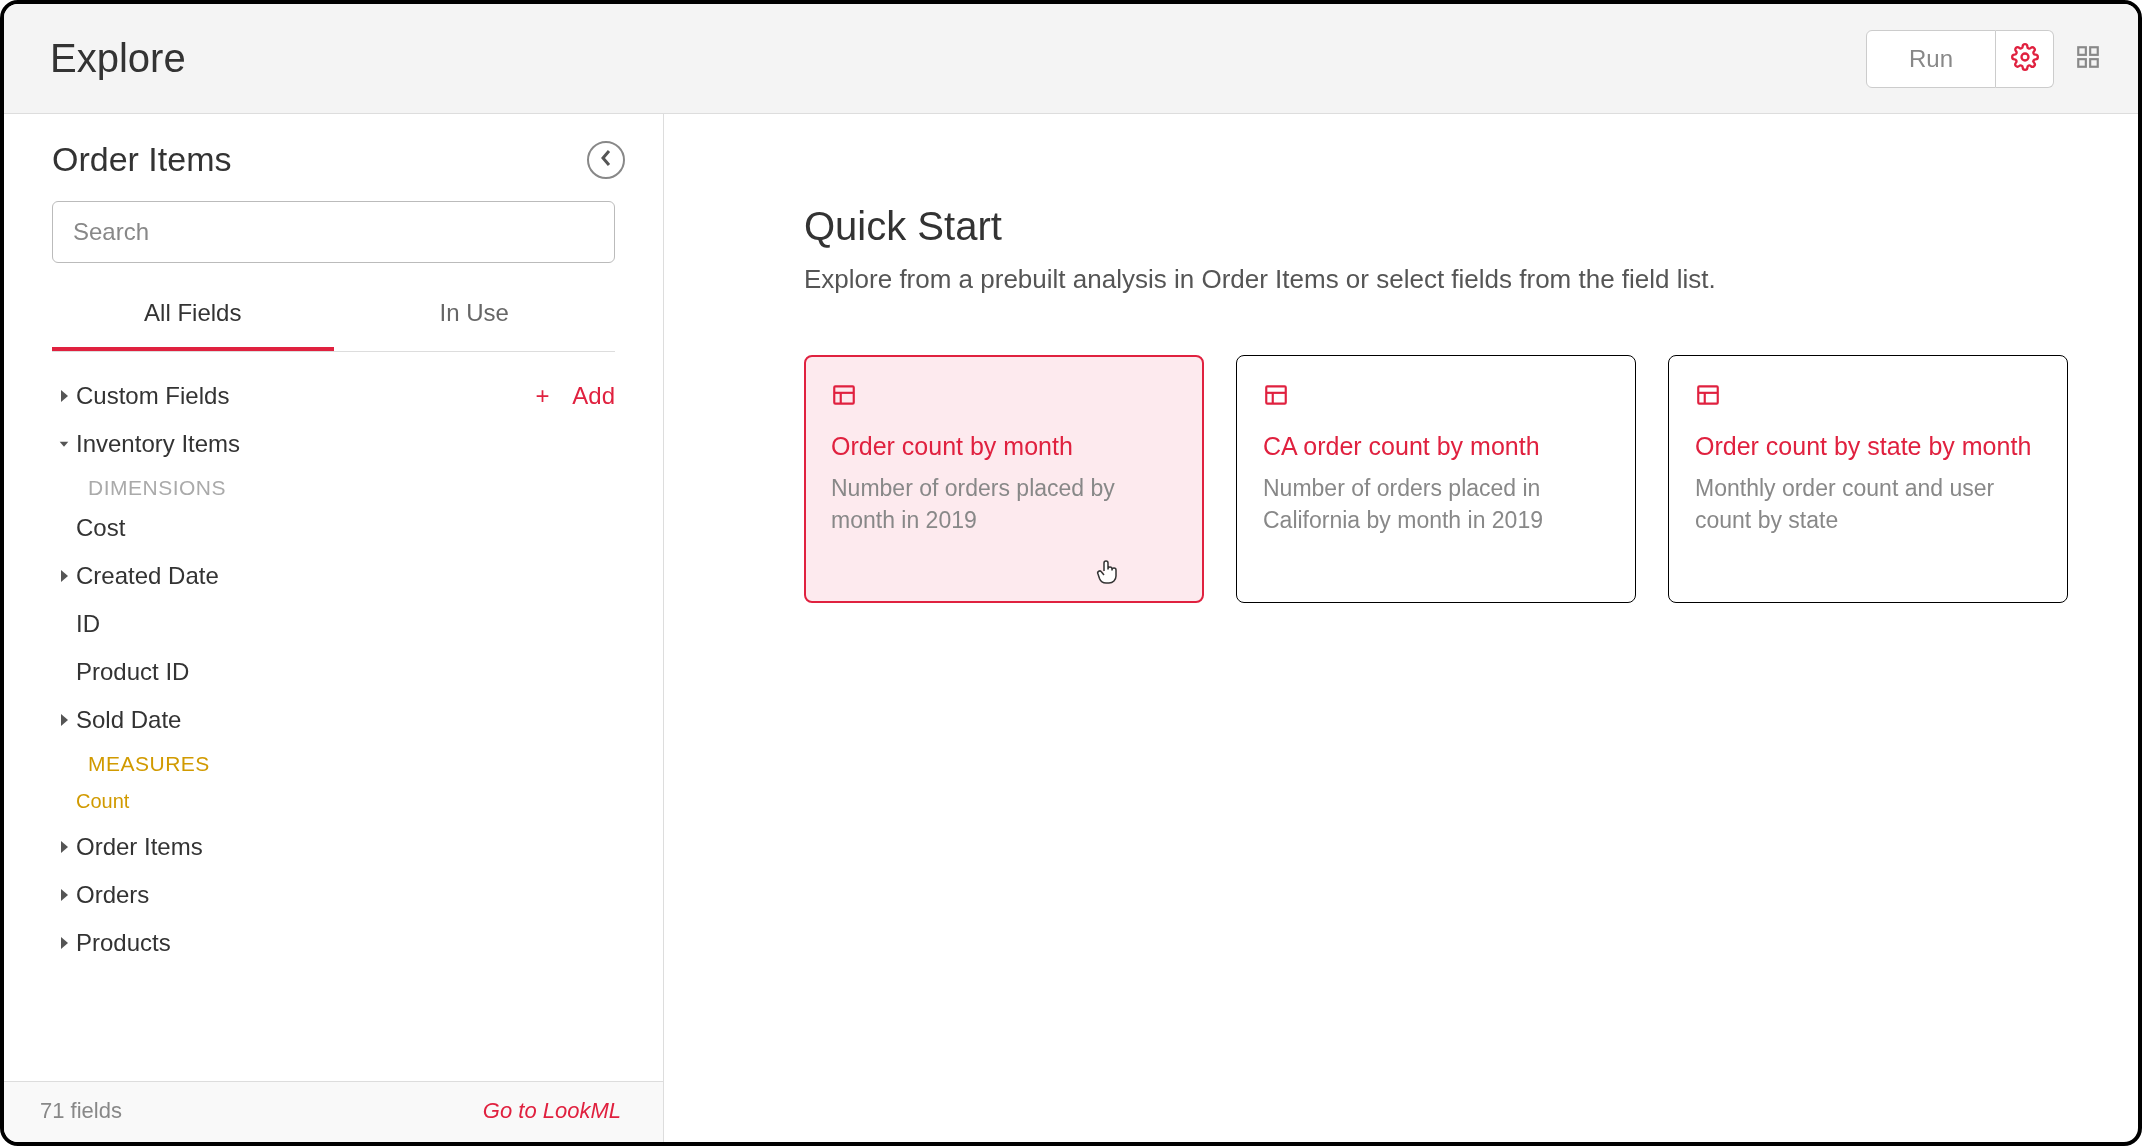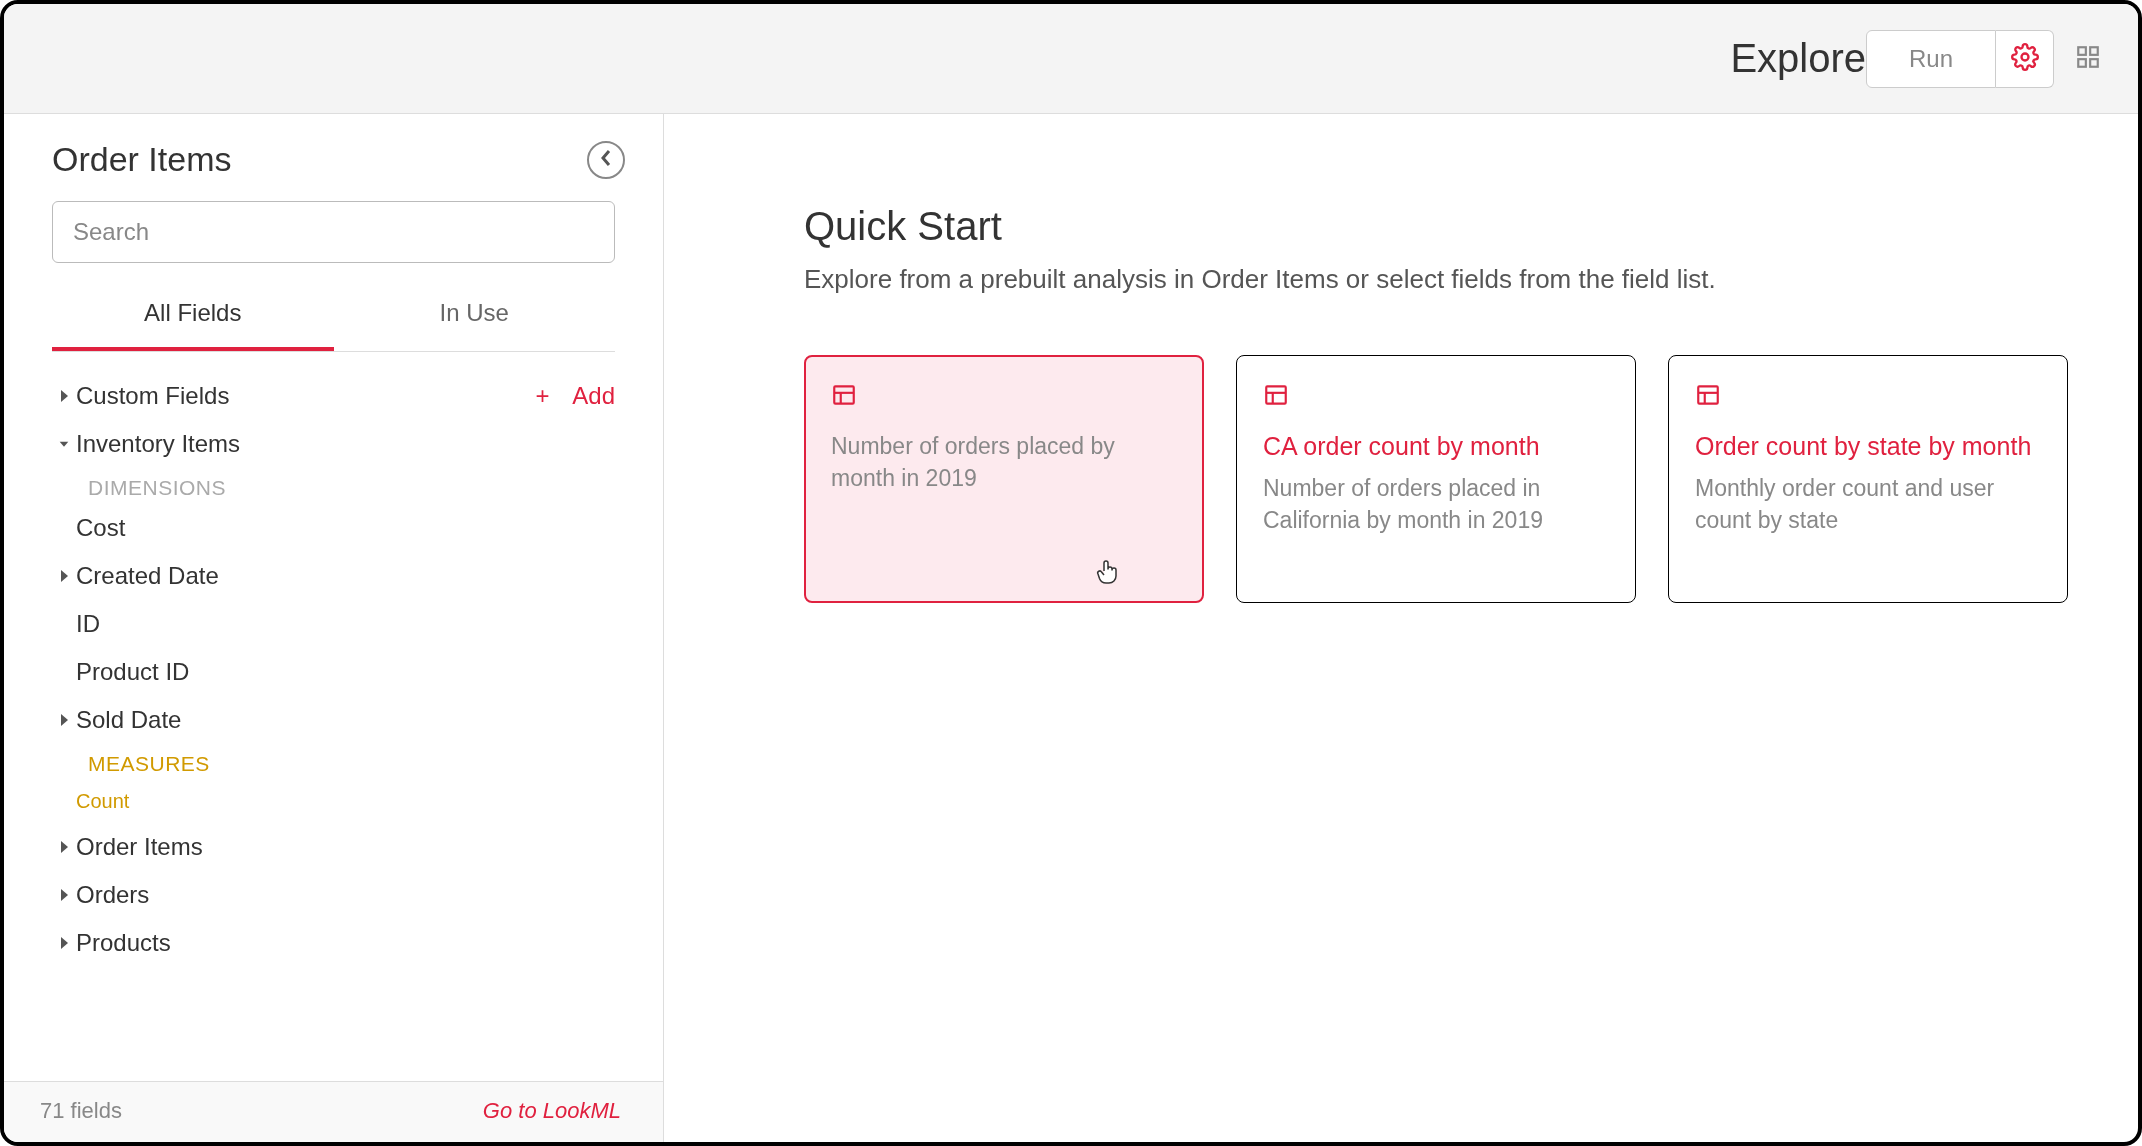--- a/index.html
+++ b/index.html
@@ -18,21 +18,21 @@
     flex-direction: column;
     background: #fff;
   }
   
   .header {
     height: 110px;
     background: #f4f4f4;
     border-bottom: 1px solid #ddd;
     display: flex;
     align-items: center;
-    justify-content: flex-end;
+    justify-content: space-between;
     padding: 0 28px 0 46px;
   }
   .header-title {
     font-size: 40px;
     font-weight: 400;
     color: #333;
   }
   .header-actions {
     display: flex;
     align-items: center;
@@ -388,20 +388,21 @@
 
       <div class="cards">
         <div class="card hover">
           <div class="card-icon">
             <svg viewBox="0 0 24 24">
                 <rect x="3" y="4" width="18" height="16" rx="1"></rect>
                 <line x1="3" y1="10" x2="21" y2="10"></line>
                 <line x1="9" y1="10" x2="9" y2="20"></line>
               </svg>
           </div>
+          <div class="card-title">Order count by month</div>
           <div class="card-desc">Number of orders placed by month in 2019</div>
           <span class="pointer-cursor">
             <svg width="24" height="28" viewBox="0 0 24 28">
                 <path d="M8 12 V4 a2 2 0 0 1 4 0 v6 a2 2 0 0 1 4 0 v1 a2 2 0 0 1 4 0 v6 a7 7 0 0 1 -7 7 h-3 a7 7 0 0 1 -6.5 -4.5 L2 15 a2 2 0 0 1 3.5 -2 L8 16" fill="#fff" stroke="#333" stroke-width="1.5" stroke-linejoin="round"></path>
               </svg>
           </span>
         </div>
 
         <div class="card">
           <div class="card-icon">

